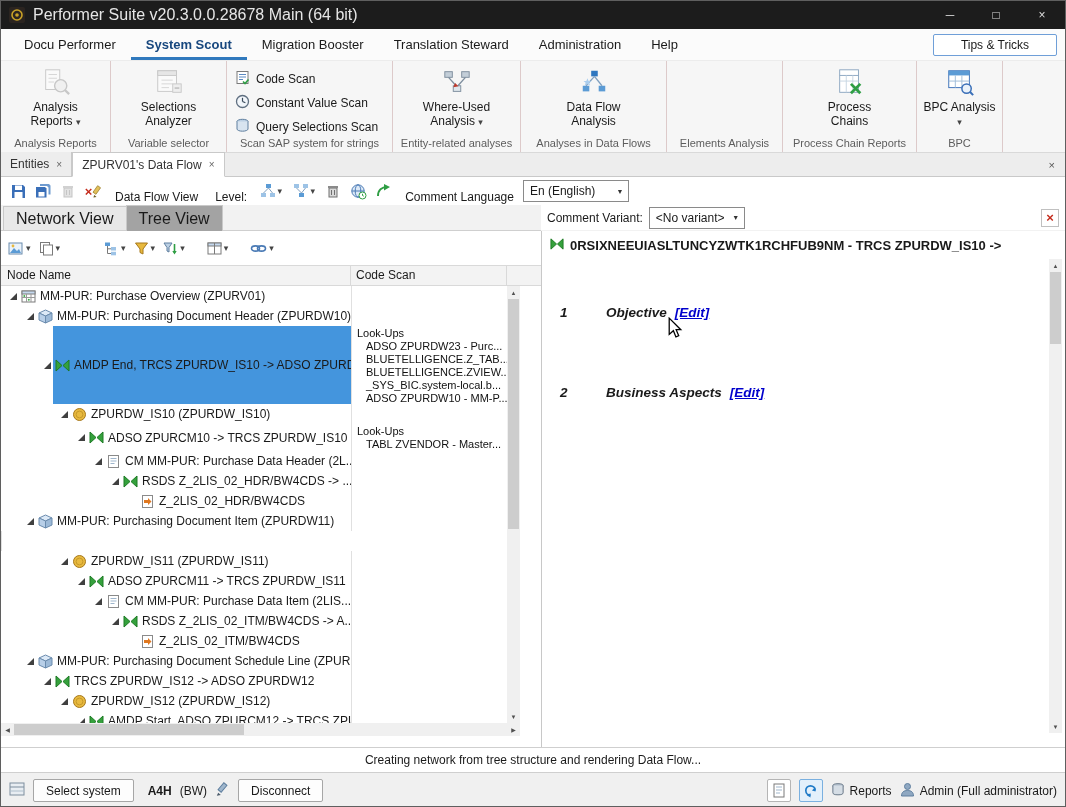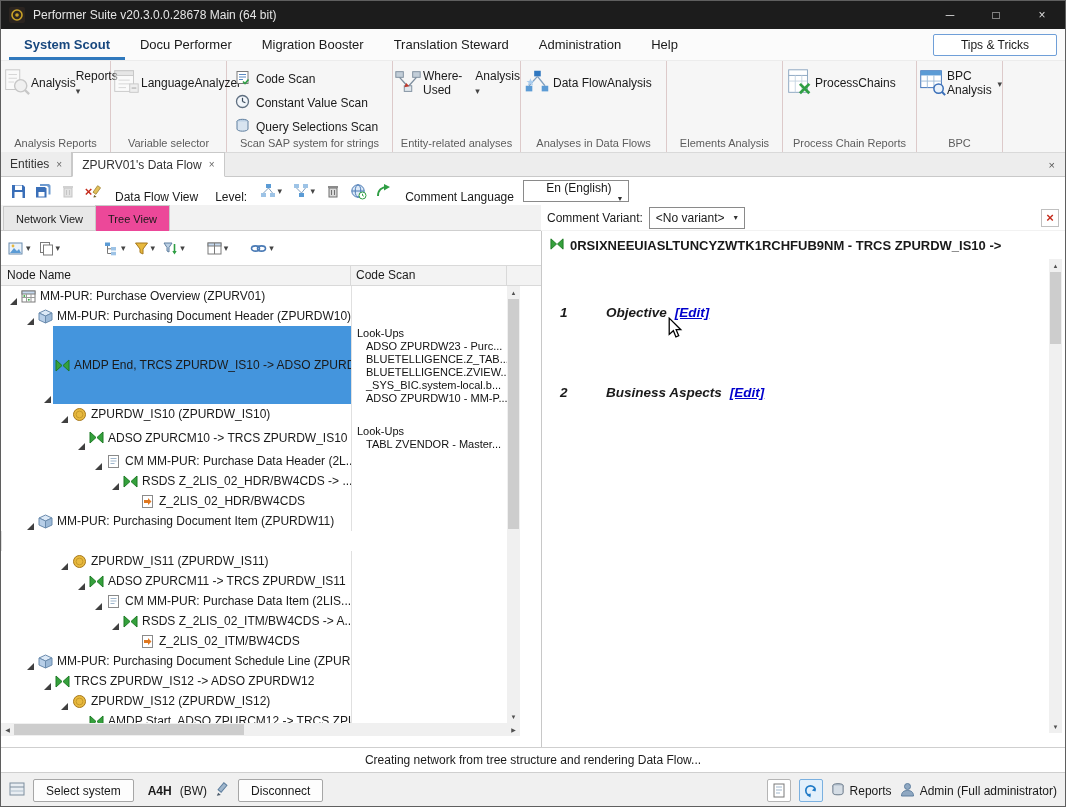--- a/index.html
+++ b/index.html
@@ -3,35 +3,35 @@
 <meta charset="utf-8">
 <style>
   * { margin:0; padding:0; box-sizing:border-box; }
   html,body { background:#d8d8d8; }
   body { font-family:"Liberation Sans", sans-serif; font-size:12px; color:#1a1a1a; }
   .window { position:relative; width:1066px; height:807px; background:#fff; border:1px solid #5f5f5f; overflow:hidden; }
 
   
   .titlebar { position:absolute; top:0; left:0; right:0; height:28px; background:#1c1c1c; display:flex; align-items:center; padding-left:8px; }
   .appicon { width:16px; height:16px; margin-right:8px; display:flex; }
-  .apptitle { color:#e6e6e6; font-size:12px; }
+  .apptitle { color:#e6e6e6; font-size:16px; }
   .wincontrols { margin-left:auto; display:flex; height:28px; }
   .winbtn { width:46px; height:28px; display:flex; align-items:center; justify-content:center; color:#dcdcdc; font-size:12px; }
 
   
   .menubar { position:absolute; top:28px; left:0; right:0; height:32px; background:#fbfbfb; display:flex; align-items:stretch; padding-left:8px; border-bottom:1px solid #ececec; }
   .menutab { padding:0 15px; display:flex; align-items:center; font-size:13px; color:#1a1a1a; }
   .menutab.active { color:#17477e; font-weight:bold; box-shadow:inset 0 -3px 0 #3079bd; }
   .tipsbtn { position:absolute; right:8px; top:5px; width:124px; height:22px; border:1px solid #6f9fd8; border-radius:2px; background:#fff; display:flex; align-items:center; justify-content:center; font-size:12px; }
 
   
   .ribbon { position:absolute; top:60px; left:0; right:0; height:92px; background:#f6f6f6; border-bottom:1px solid #d9d9d9; display:flex; }
   .rgroup { position:relative; flex:none; border-right:1px solid #ddcaca; padding-top:5px; }
   .glabel { position:absolute; bottom:3px; left:0; right:0; text-align:center; font-size:11px; color:#5d5d5d; white-space:nowrap; overflow:hidden; }
-  .bigbtn { display:flex; align-items:center; font-size:12px; line-height:14px; text-align:left; }
+  .bigbtn { display:flex; flex-direction:column; align-items:center; font-size:12px; line-height:14px; text-align:right; }
   .bigbtn .ic { width:32px; height:32px; margin-bottom:2px; display:flex; align-items:center; justify-content:center; }
   .bigbtn.disabled .ic { filter:grayscale(1); opacity:.5; }
   .car { font-size:9px; color:#444; }
   .smallbtns { display:flex; flex-direction:column; gap:2px; padding:2px 8px; }
   .smallbtn { display:flex; align-items:center; gap:6px; height:22px; font-size:12px; white-space:nowrap; }
   .rfill { flex:1; }
 
   
   .doctabs { position:absolute; top:152px; left:0; right:0; height:24px; background:#ededed; border-bottom:1px solid #c9c9c9; display:flex; align-items:flex-end; }
   .doctab { height:24px; display:flex; align-items:center; gap:7px; padding:0 9px; font-size:12px; border-right:1px solid #c9c9c9; background:#ededed; color:#333; }
@@ -40,29 +40,29 @@
   .stripclose { margin-left:auto; margin-right:6px; align-self:center; font-size:11px; color:#555; padding:2px 4px; }
 
   
   .flowbar { position:absolute; top:176px; left:0; right:0; height:28px; background:#fff; display:flex; align-items:center; padding:0 6px; gap:3px; }
   .tbtn { width:22px; height:22px; display:flex; align-items:center; justify-content:center; flex:none; }
   .tbtn.withcar { width:30px; gap:1px; }
   .tlab { margin:12px 6px 0 8px; white-space:nowrap; }
   .combo { height:22px; border:1px solid #8a8a8a; background:#fff; display:flex; align-items:center; padding-left:6px; font-size:12px; white-space:nowrap; overflow:hidden; flex:none; }
   .combo .ccar { margin-left:auto; width:16px; text-align:center; font-size:7px; color:#333; flex:none; }
   .combo.main { width:300px; }
-  .combo.lang { width:106px;flex-direction:column; }
+  .combo.lang { width:106px; }
   .combo.variant { width:96px; }
   .redx { color:#c42b1c; font-weight:bold; font-size:13px; }
 
   
   .band2 { position:absolute; top:204px; left:0; right:0; height:26px; display:flex; }
   .viewtabs { width:540px; background:#f2f2f2; border-bottom:1px solid #cfcfcf; display:flex; align-items:flex-end; padding-left:2px; flex:none; }
-  .vtab { height:24px; padding:0 12px; display:flex; align-items:center; font-size:11px; border:1px solid #c9c9c9; border-bottom:none; background:#e8e8e8; margin-right:-1px; }
-  .vtab.active { background:#ec4899; height:26px; margin-bottom:-1px; z-index:2; }
+  .vtab { height:24px; padding:0 12px; display:flex; align-items:center; font-size:16px; border:1px solid #c9c9c9; border-bottom:none; background:#e8e8e8; margin-right:-1px; }
+  .vtab.active { background:#a3a3a3; height:26px; margin-bottom:-1px; z-index:2; }
   .variantbar { flex:1; background:#fff; display:flex; align-items:center; padding:0 6px; gap:6px; border-bottom:1px solid #f2f2f2; }
   .xbtn { margin-left:auto; width:18px; height:18px; border:1px solid #c0c0c0; background:#fff; display:flex; align-items:center; justify-content:center; }
 
   
   .main { position:absolute; top:230px; left:0; height:516px; width:1066px; background:#fff; }
   .leftpanel { position:absolute; left:0; top:0; width:540px; height:516px; background:#fff; }
   .splitter { position:absolute; left:540px; top:0; width:1px; height:516px; background:#c8c8c8; }
   .rightpanel { position:absolute; left:541px; top:0; width:524px; height:516px; background:#fff; overflow:hidden; }
 
   
@@ -72,21 +72,21 @@
 
   
   .colheaders { height:21px; display:flex; background:#f3f3f3; border-top:1px solid #d9d9d9; border-bottom:1px solid #d9d9d9; font-size:12px; }
   .ch1 { width:350px; padding-left:6px; line-height:19px; border-right:1px solid #d9d9d9; flex:none; }
   .ch2 { width:156px; padding-left:5px; line-height:19px; border-right:1px solid #d9d9d9; flex:none; }
 
   
   .treearea { position:relative; height:437px; overflow:hidden; }
   .treerows { position:absolute; left:0; top:0; width:506px; }
   .trow { display:flex; align-items:stretch; height:20px; font-size:12px; }
-  .namecell { width:350px; flex:none; display:flex; align-items:flex-end; overflow:hidden; white-space:nowrap; }
+  .namecell { width:350px; flex:none; display:flex; align-items:center; overflow:hidden; white-space:nowrap; }
   .indent { flex:none; height:1px; }
   .expander { flex:none; width:12px; display:flex; align-items:center; justify-content:center; }
   .hl { flex:1; height:100%; display:flex; align-items:center; gap:4px; padding-left:2px; overflow:hidden; }
   .trow.selected .hl { background:#4495dd; }
   .ticon { flex:none; width:15px; height:15px; display:flex; }
   .tlabel { overflow:hidden; white-space:nowrap; }
   .codecell { width:156px; flex:none; border-left:1px solid #e0e0e0; font-size:11px; line-height:13px; padding:1px 0 0 5px; overflow:hidden; color:#111; }
   .cs-item { padding-left:9px; white-space:nowrap; overflow:hidden; }
   .cs-title { white-space:nowrap; }
 
@@ -135,22 +135,22 @@
     </span>
     <span class="apptitle">Performer Suite v20.3.0.0.28678 Main (64 bit)</span>
     <div class="wincontrols">
       <div class="winbtn">─</div>
       <div class="winbtn">□</div>
       <div class="winbtn">×</div>
     </div>
   </div>
 
   <div class="menubar">
+    <div class="menutab">Docu Performer</div>
     <div class="menutab active">System Scout</div>
-    <div class="menutab">Docu Performer</div>
     <div class="menutab">Migration Booster</div>
     <div class="menutab">Translation Steward</div>
     <div class="menutab">Administration</div>
     <div class="menutab">Help</div>
     <div class="tipsbtn">Tips &amp; Tricks</div>
   </div>
 
   <div class="ribbon">
 
     <div class="rgroup" style="width:110px">
@@ -177,21 +177,21 @@
           <svg width="30" height="30" viewBox="0 0 32 32">
               <rect x="4" y="4" width="20" height="22" fill="#fff" stroke="#9a9a9a"></rect>
               <rect x="4" y="4" width="20" height="5" fill="#cfd8e2" stroke="#9a9a9a"></rect>
               <line x1="8" y1="14" x2="20" y2="14" stroke="#b5b5b5"></line>
               <line x1="8" y1="18" x2="20" y2="18" stroke="#b5b5b5"></line>
               <line x1="8" y1="22" x2="16" y2="22" stroke="#b5b5b5"></line>
               <rect x="20" y="18" width="9" height="9" fill="#e3e9ef" stroke="#8b9bb0"></rect>
               <line x1="22" y1="22.5" x2="27" y2="22.5" stroke="#8b9bb0" stroke-width="2"></line>
             </svg>
         </span>
-        <span class="l1">Language</span>
+        <span class="l1">Selections</span>
         <span class="l2">Analyzer</span>
       </div>
       <div class="glabel">Variable selector</div>
     </div>
 
     <div class="rgroup" style="width:166px">
       <div class="smallbtns">
         <div class="smallbtn">
           <span>
             <svg width="15" height="15" viewBox="0 0 15 15">

